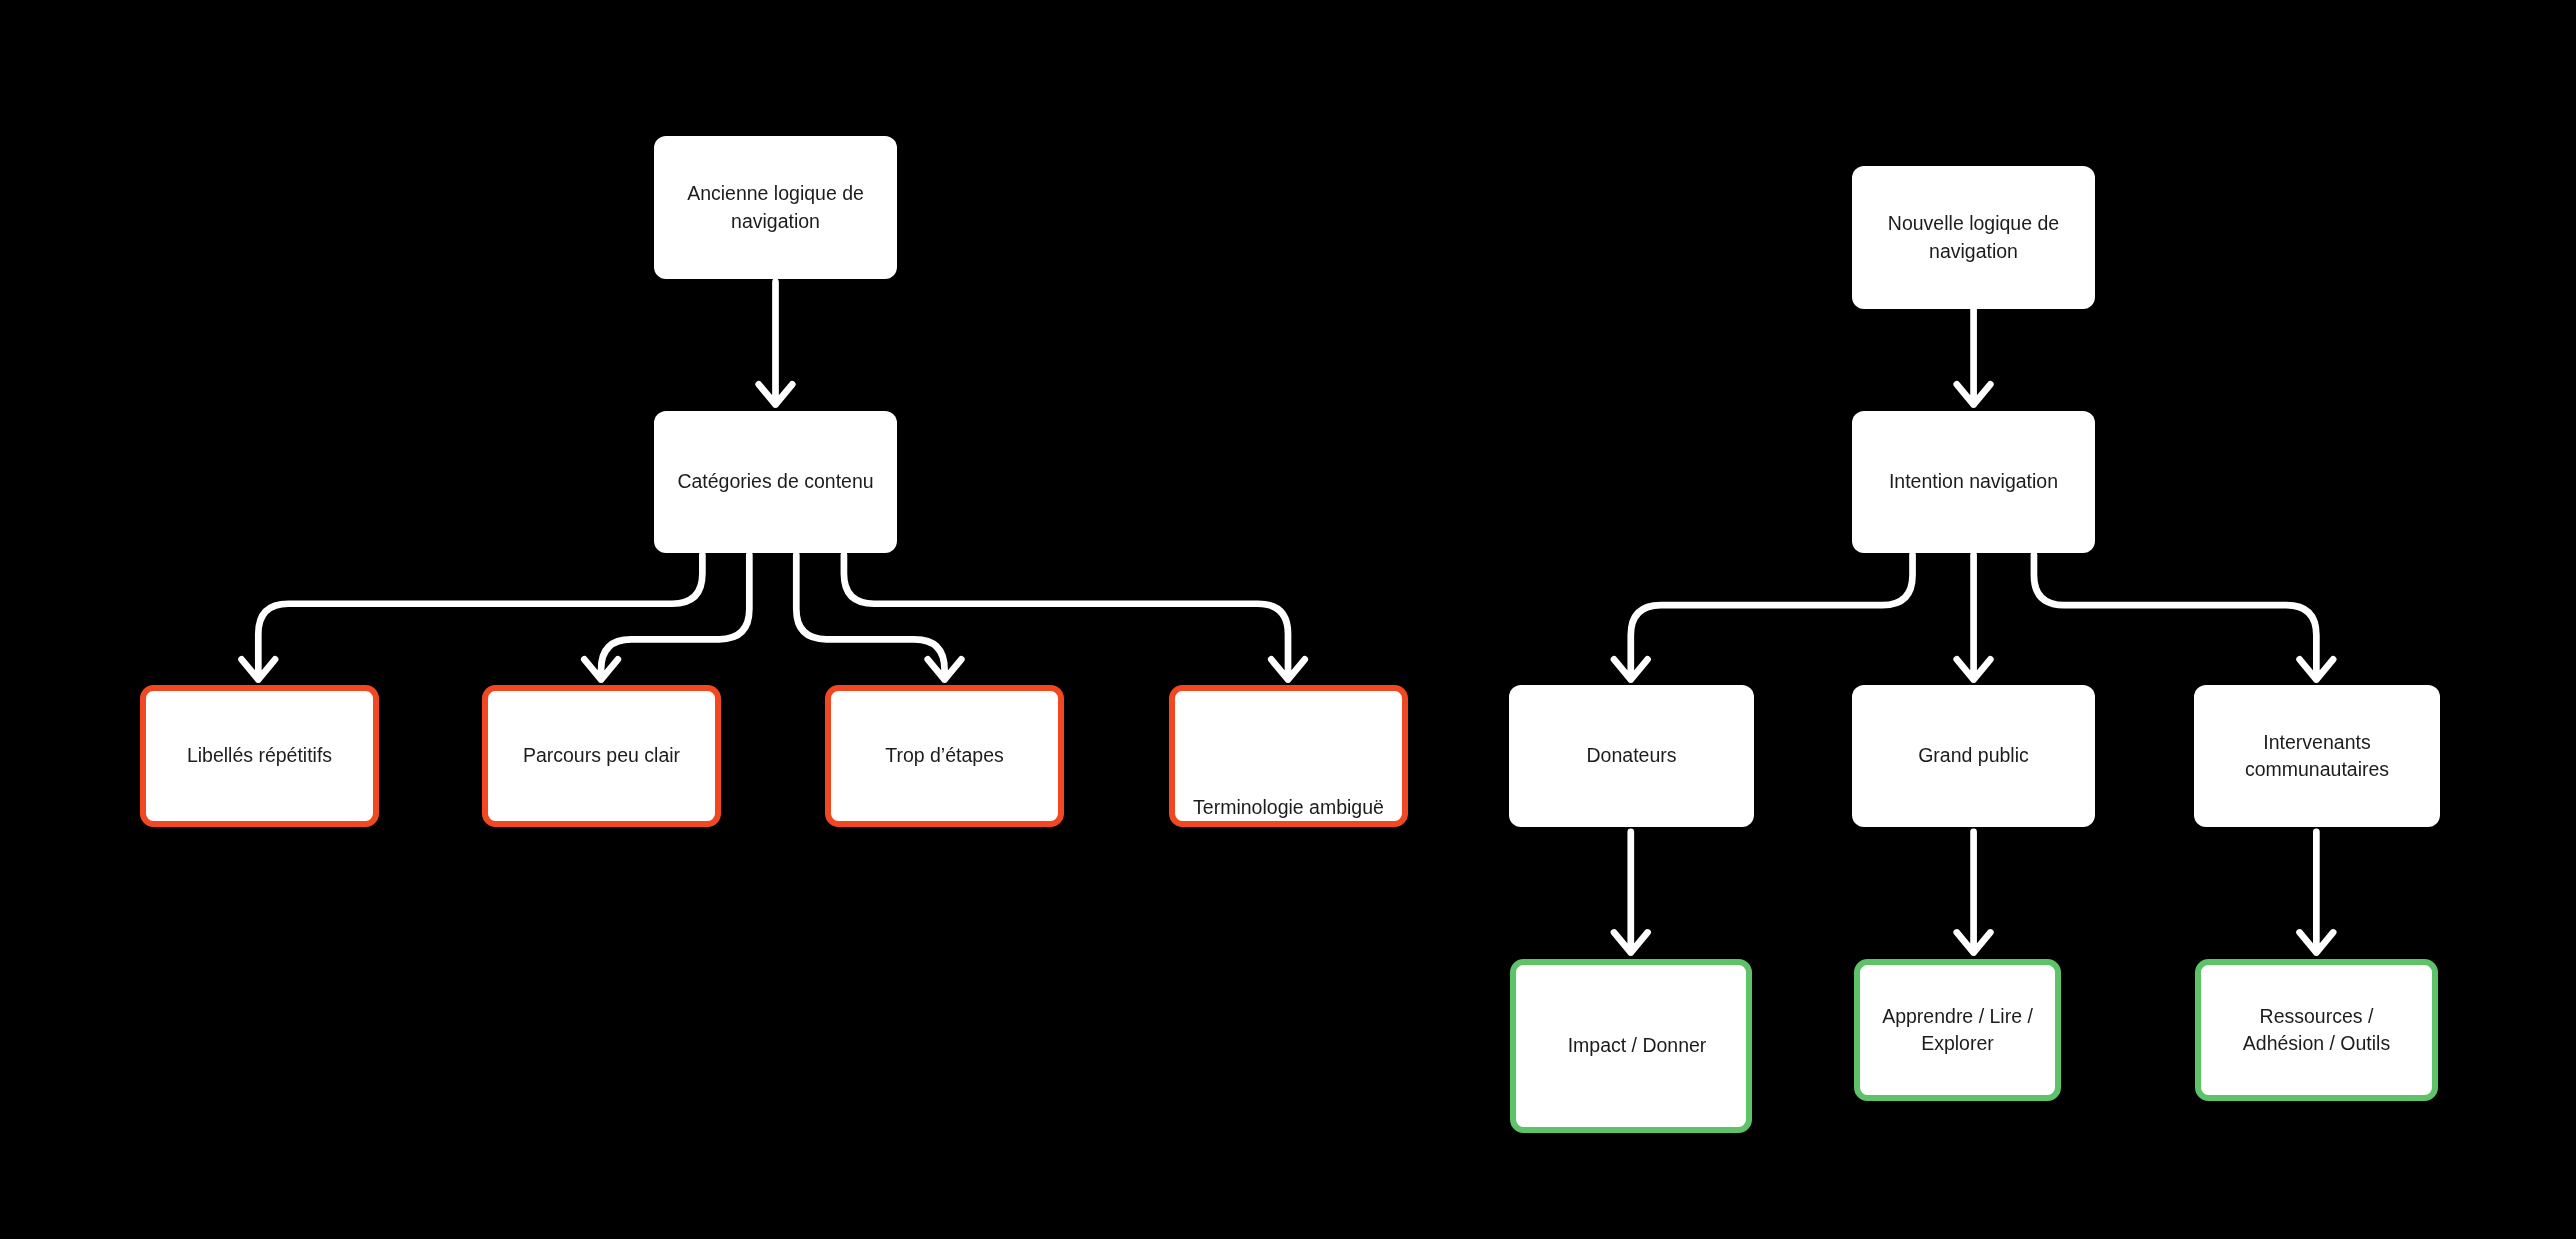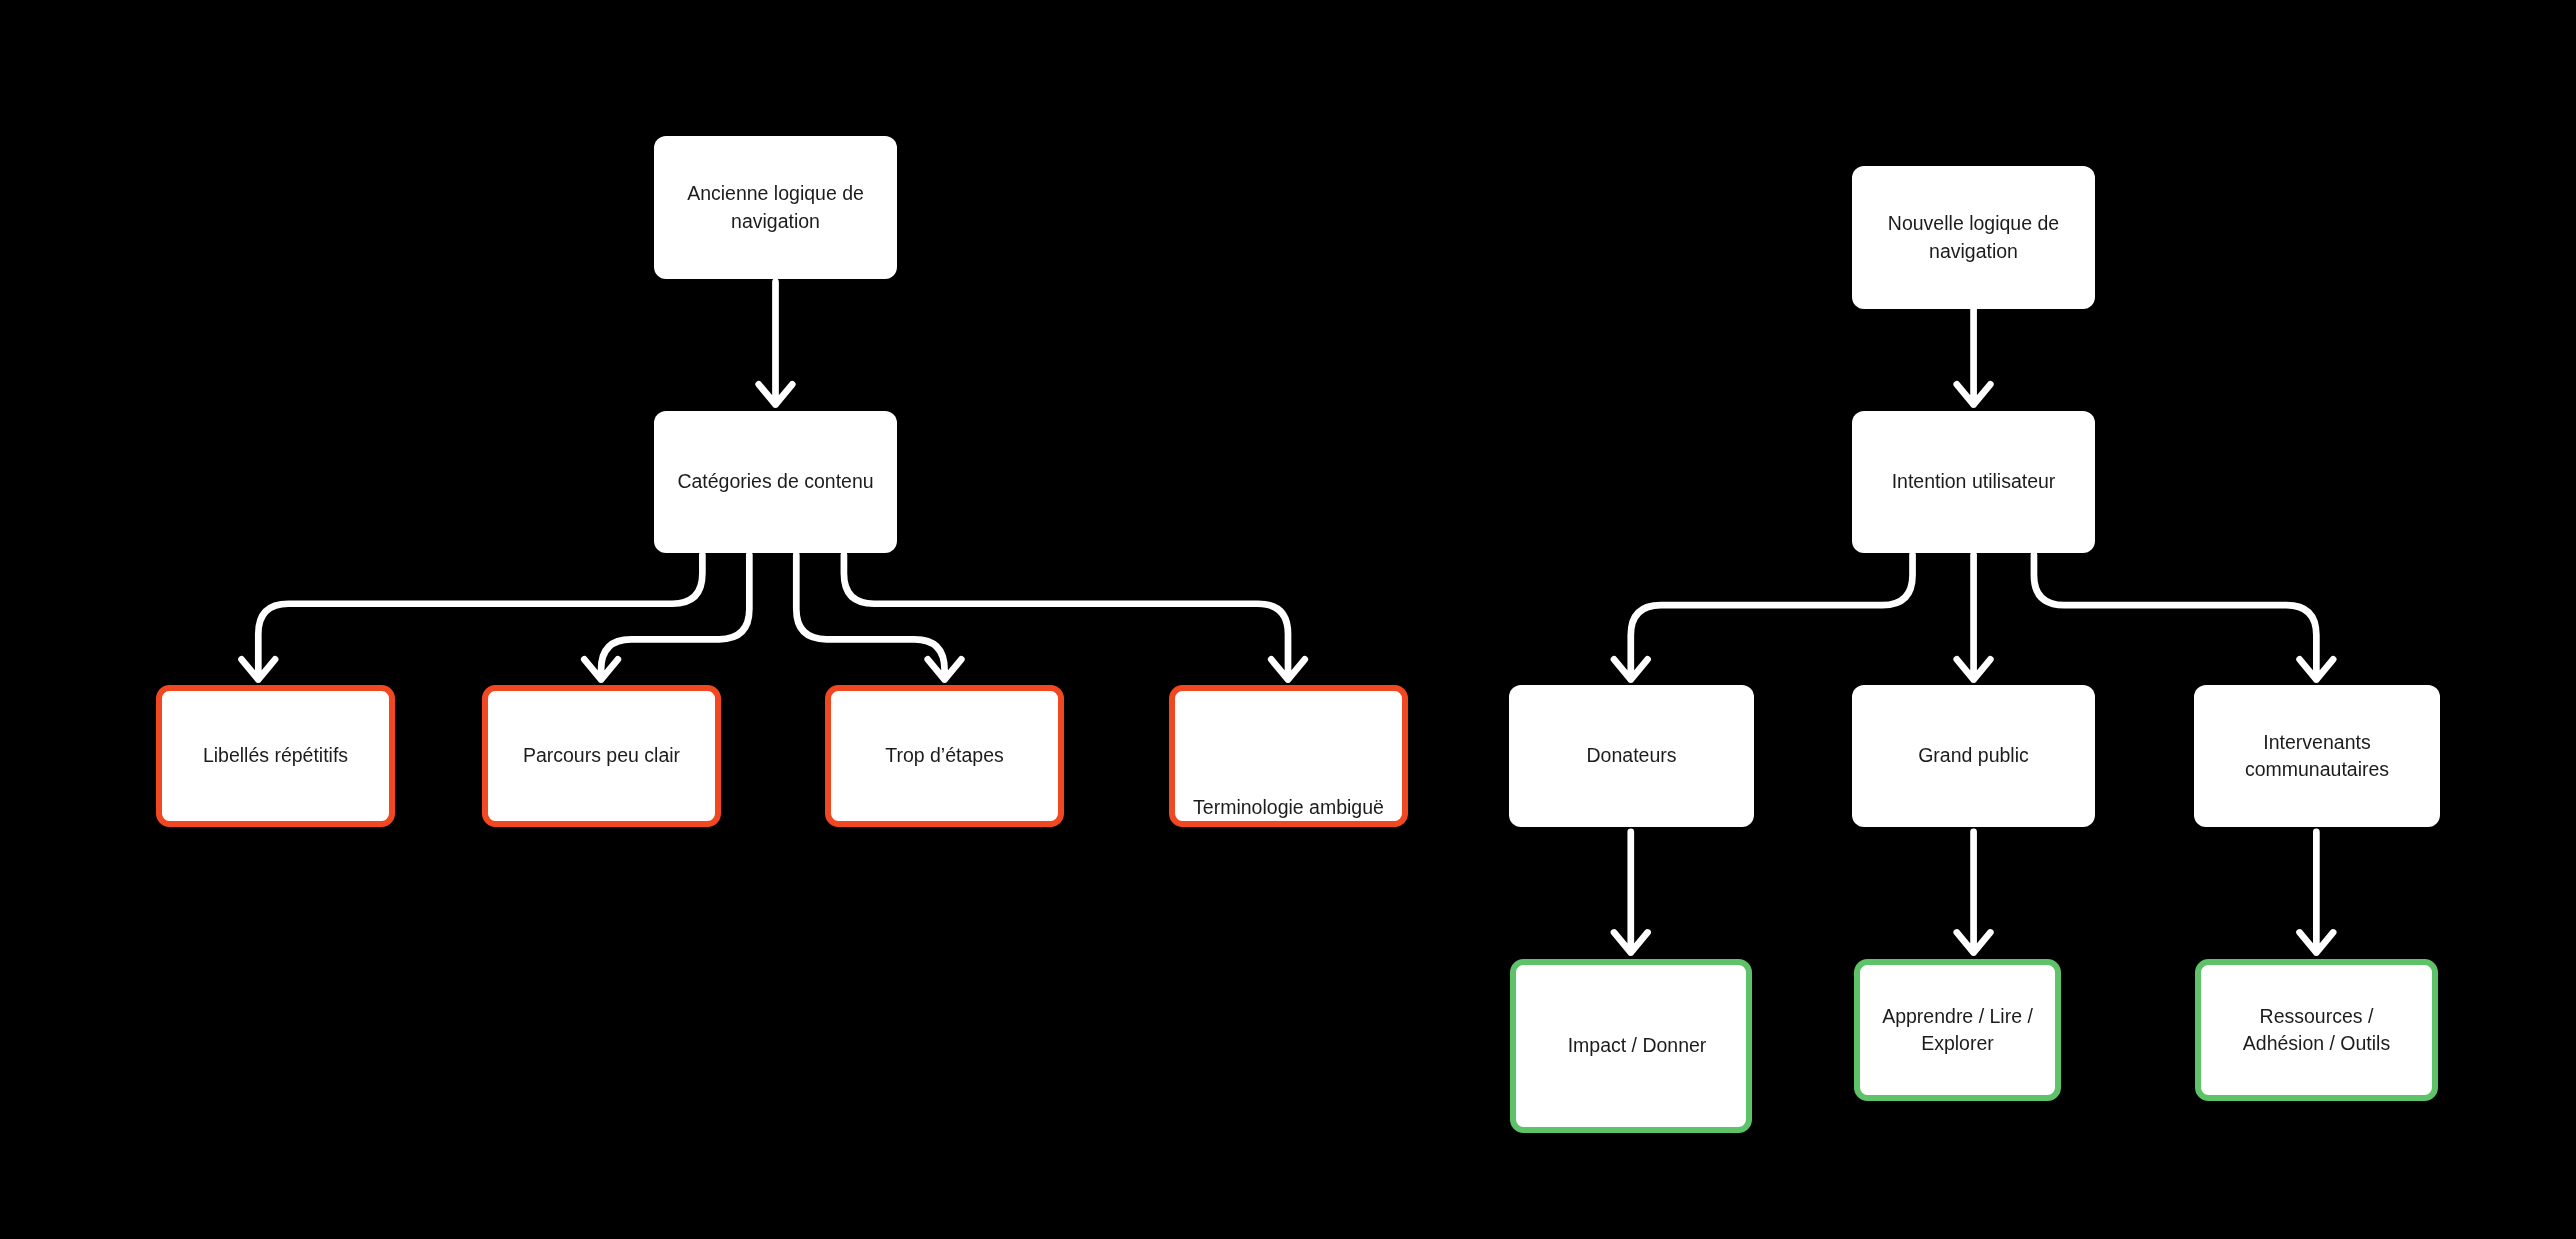--- a/index.html
+++ b/index.html
@@ -50,21 +50,21 @@
     border: 6px solid var(--issue-border, #f24822);
     border-radius: 13.4px;
   }
   .node.destination {
     border: 6px solid var(--destination-border, #5ec269);
     border-radius: 13.4px;
   }
   
   .a1 { left:  654px; top: 136px; width: 243px; height: 143px; }
   .a2 { left:  654px; top: 411px; width: 243px; height: 142px; }
-  .b1 { left:  156px; top: 685px; width: 239px; height: 142px; text-align: right; }
+  .b1 { left:  140px; top: 685px; width: 239px; height: 142px; text-align: right; }
   .b2 { left:  482px; top: 685px; width: 239px; height: 142px; }
   .b3 { left: 825px; top: 685px; width: 239px; height: 142px; }
   .b4 { left: 1169px; top: 685px; width: 239px; height: 142px; align-items: flex-end; }
   
   .c1 { left: 1852px; top: 136px; width: 243px; height: 143px; margin-top: 30px; }
   .c2 { left: 1852px; top: 411px; width: 243px; height: 142px; }
   .d1 { left: 1509px; top: 685px; width: 245px; height: 142px; }
   .d2 { left: 1852px; top: 685px; width: 243px; height: 142px; }
   .d3 { left: 2194px; top: 685px; width: 246px; height: 142px; }
   .e1 { left: 1510px; top: 959px; width: 242px; height: 174px; padding-left: 28px; }
@@ -112,21 +112,21 @@
     <span>Trop d’étapes</span>
   </div>
   <div class="node issue b4">
     <span>Terminologie ambiguë</span>
   </div>
 
   <div class="node c1">
     <span>Nouvelle logique de navigation</span>
   </div>
   <div class="node c2">
-    <span>Intention utilisateur</span>
+    <span>Intention navigation</span>
   </div>
   <div class="node d1">
     <span>Donateurs</span>
   </div>
   <div class="node d2">
     <span>Grand public</span>
   </div>
   <div class="node d3">
     <span>Intervenants communautaires</span>
   </div>

